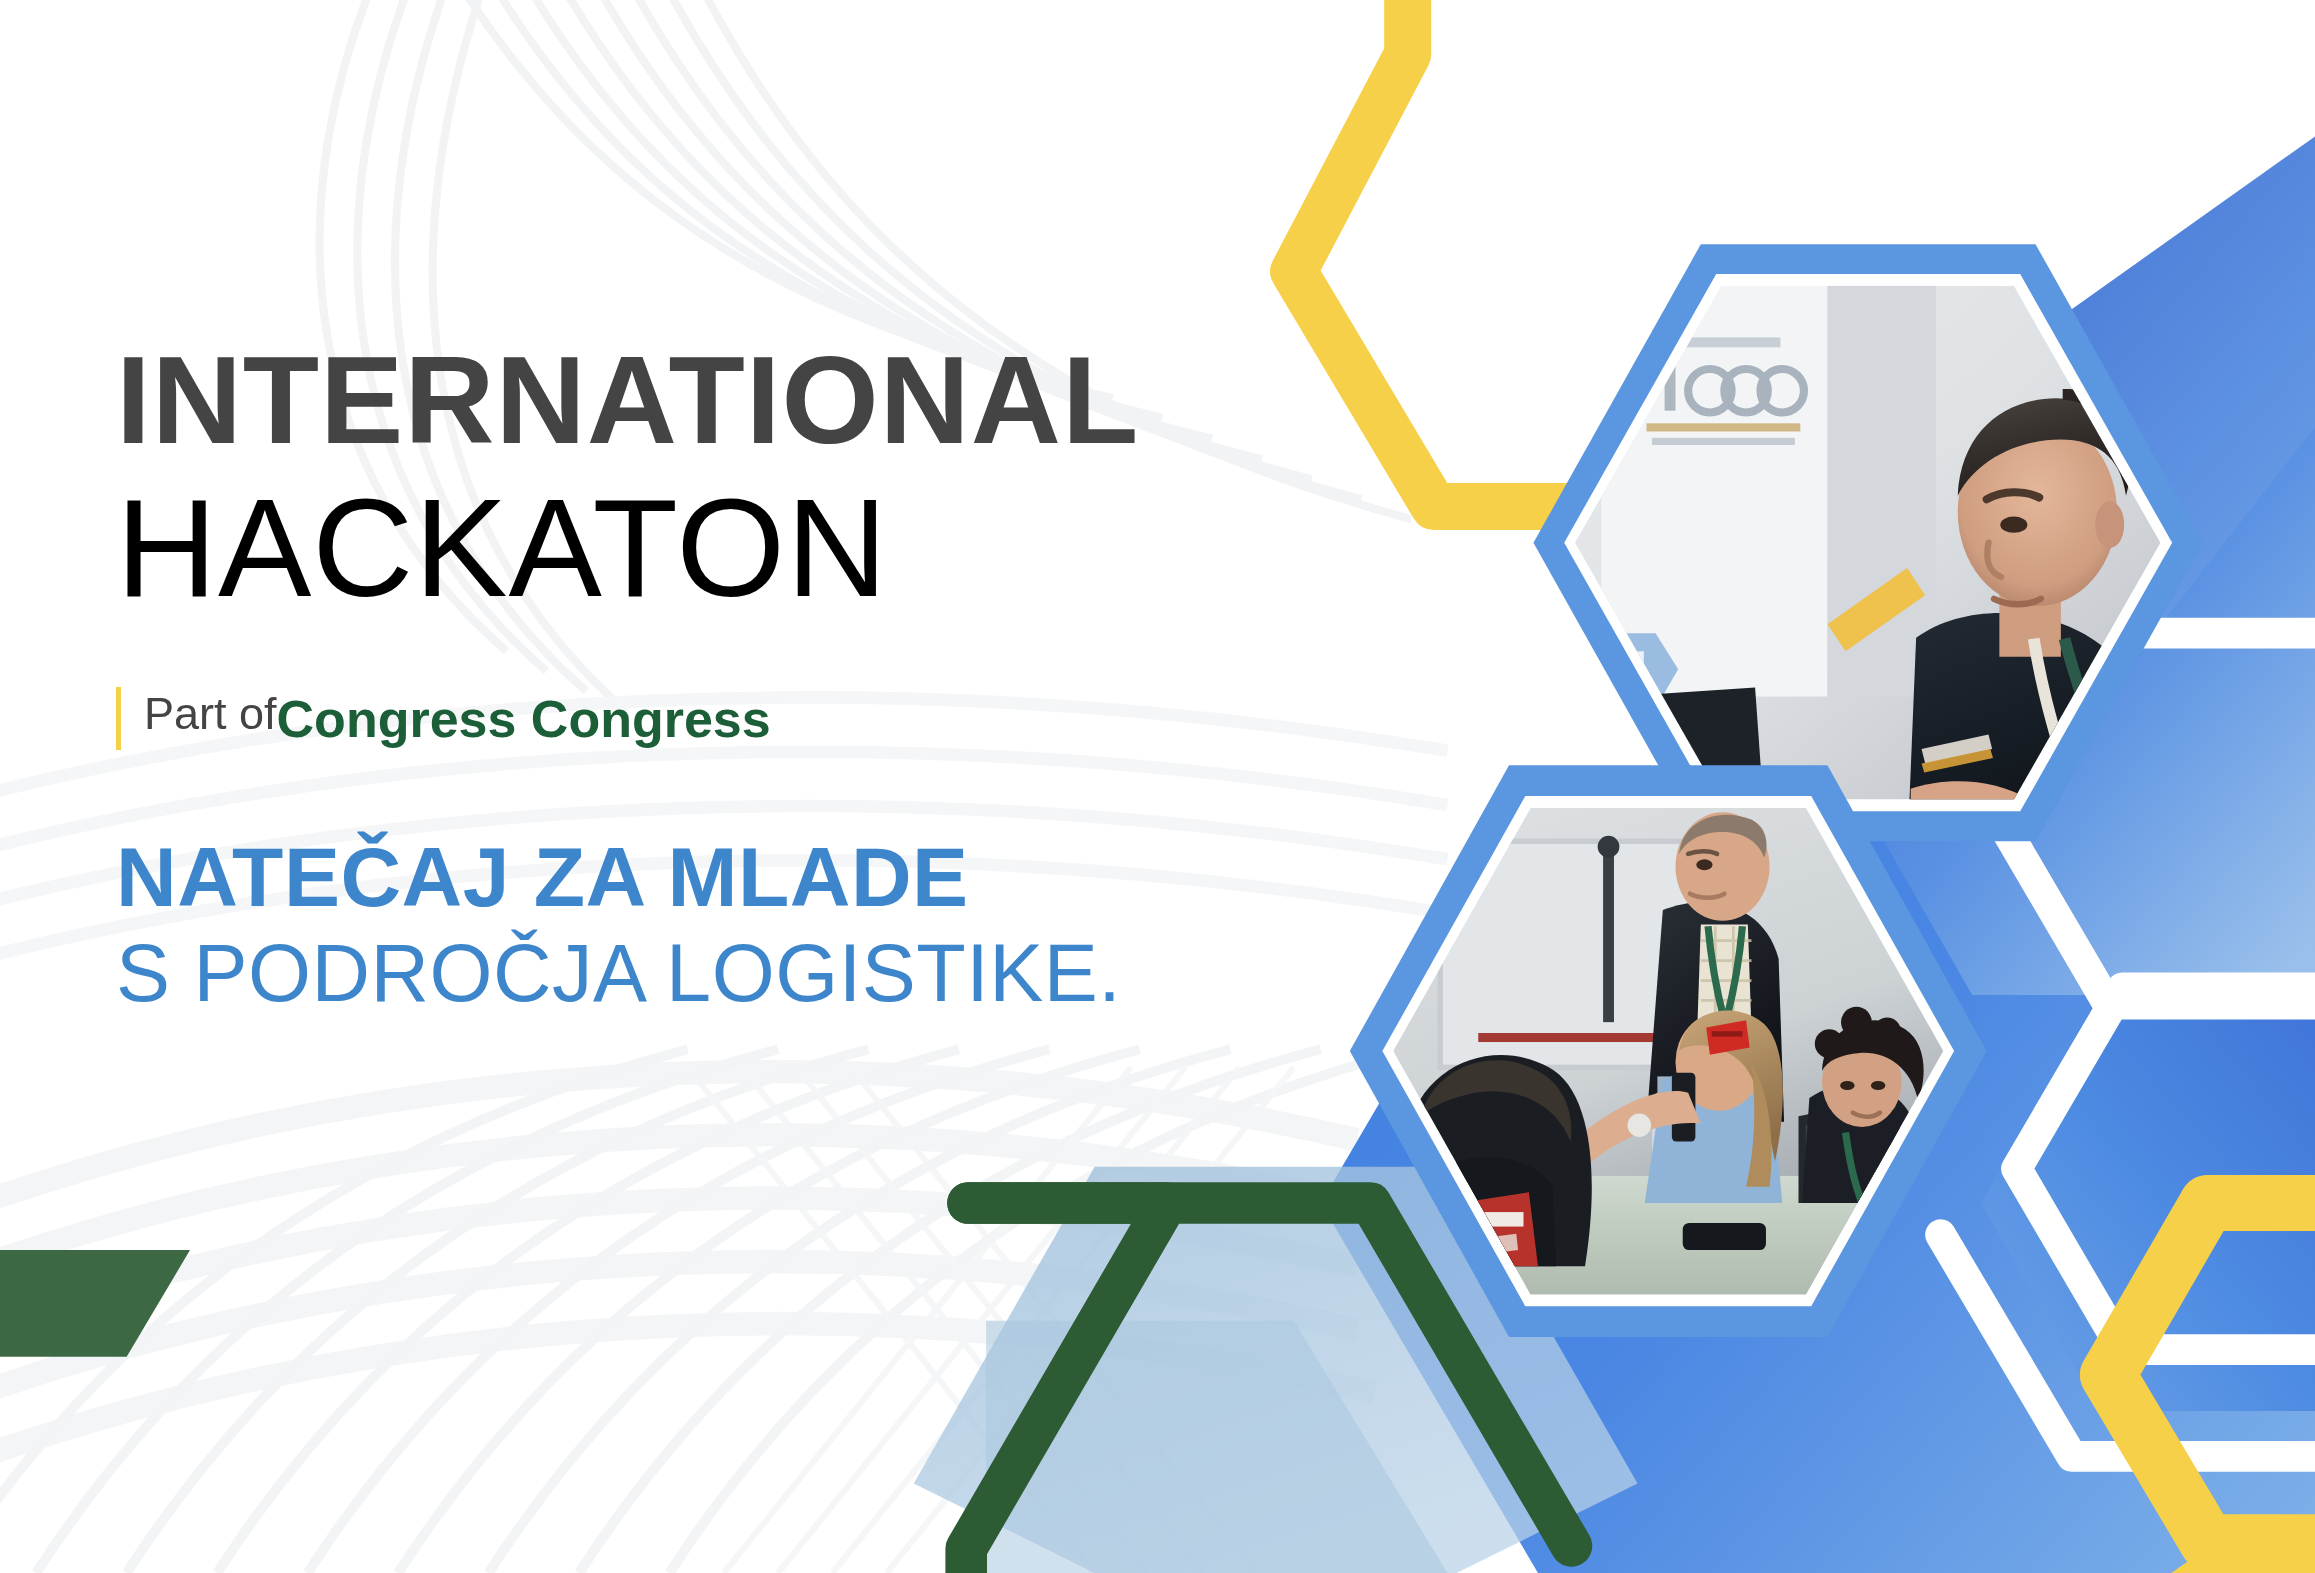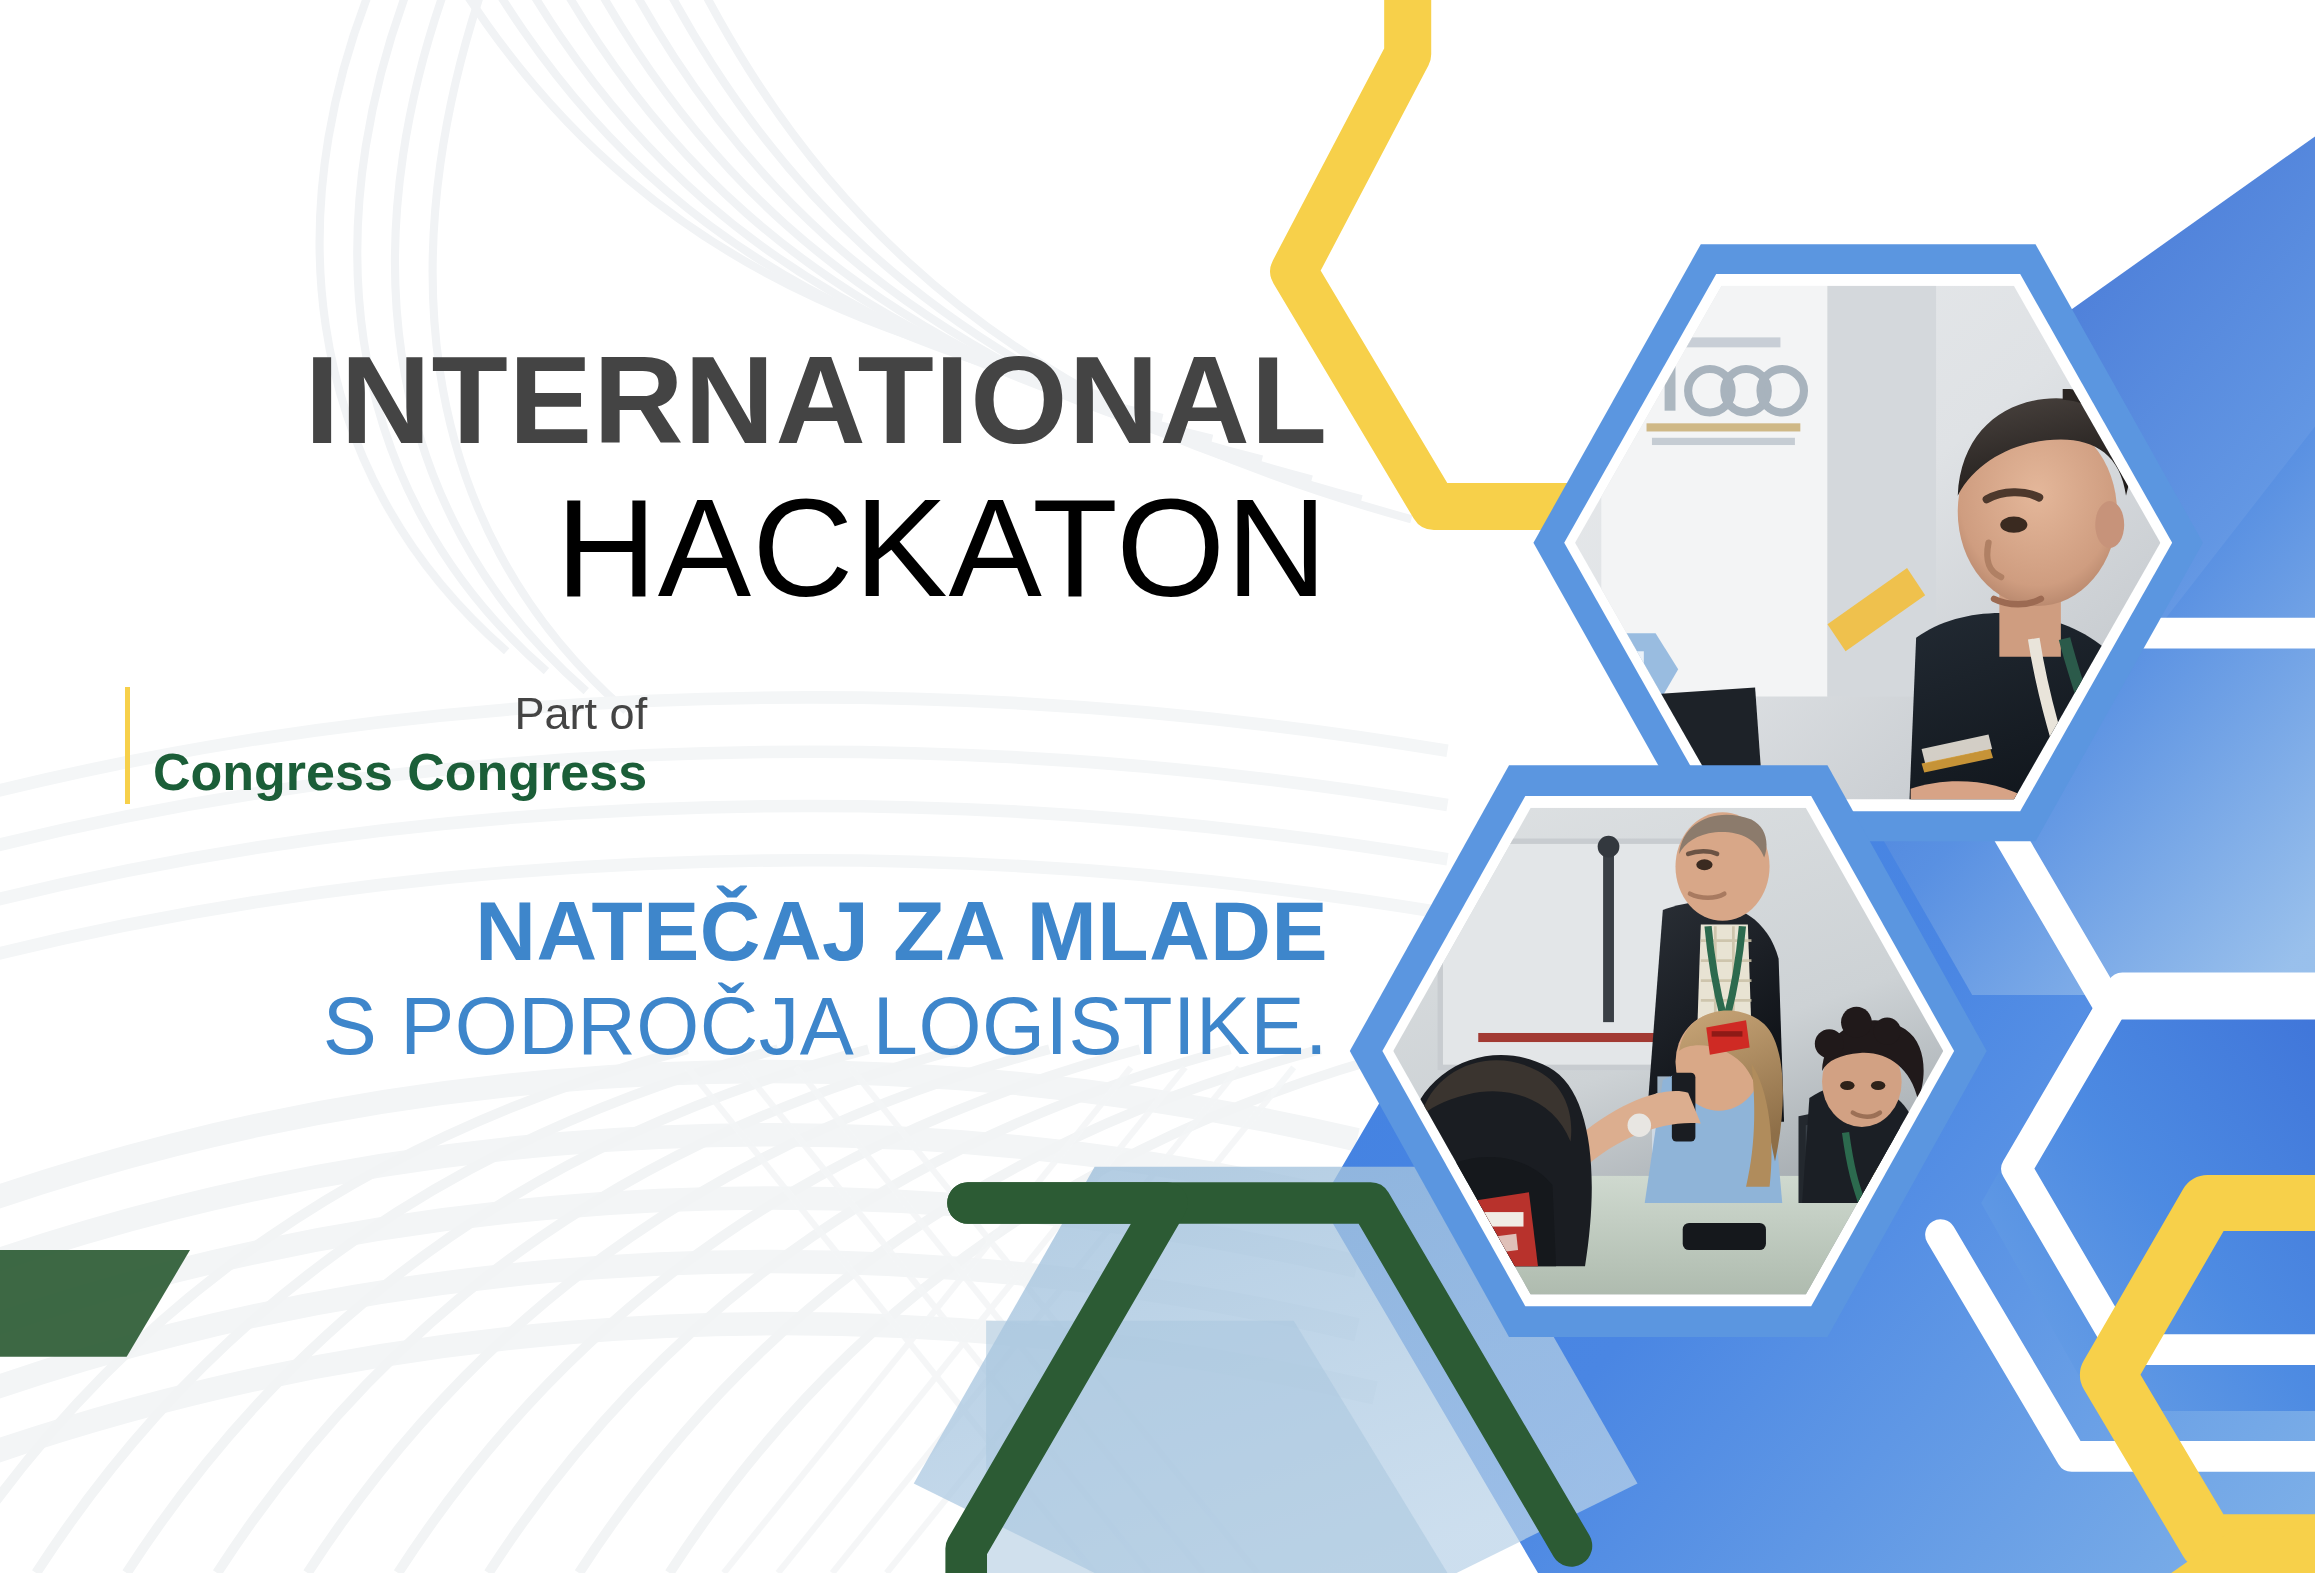--- a/index.html
+++ b/index.html
@@ -20,25 +20,24 @@
   .bg-layer {
     position: absolute;
     inset: 0;
     pointer-events: none;
   }
   .bg-svg { position: absolute; inset: 0; width: 100%; height: 100%; }
 
   
   .text-block {
     position: absolute;
-    left: 125px;
+    left: 116px;
     top: 337px;
     width: 1203px;
     z-index: 30;
-    text-align: right;
   }
   .headline-1 {
     font-size: 125px;
     font-weight: 700;
     letter-spacing: 0.9px;
     line-height: 1.0;
     color: #444444;
     white-space: nowrap;
     margin: 0;
   }
@@ -56,21 +55,21 @@
     display: flex;
     align-items: stretch;
     margin-top: 69px;
   }
   .partof-bar {
     width: 4.5px;
     background: #F7D04A;
     flex: 0 0 auto;
     margin-right: 23.5px;
   }
-  .partof-texts { display: flex; flex-direction: column; justify-content: center; }
+  .partof-texts { display: flex; flex-direction: row; justify-content: center; }
   .partof-label {
     font-size: 45px;
     font-weight: 400;
     color: #444444;
     line-height: 1.18;
     margin: 0;
   }
   .partof-name {
     font-size: 52px;
     font-weight: 700;

